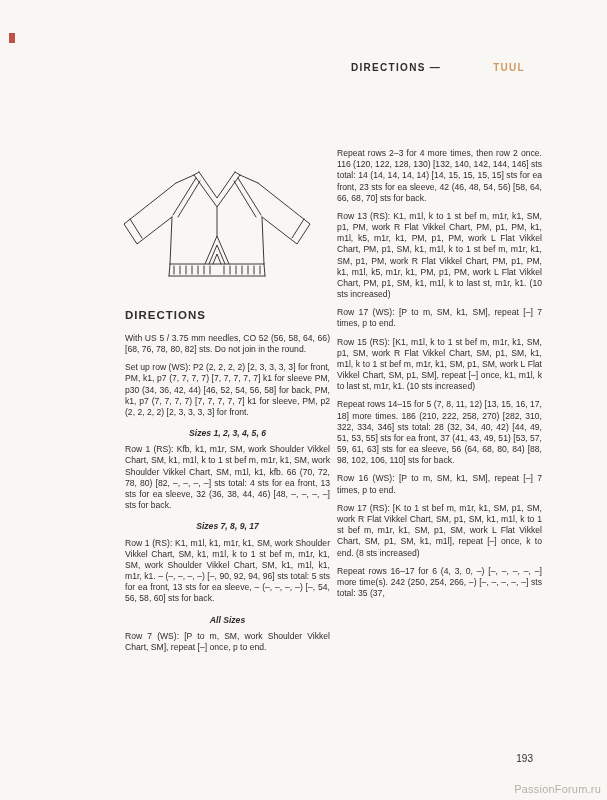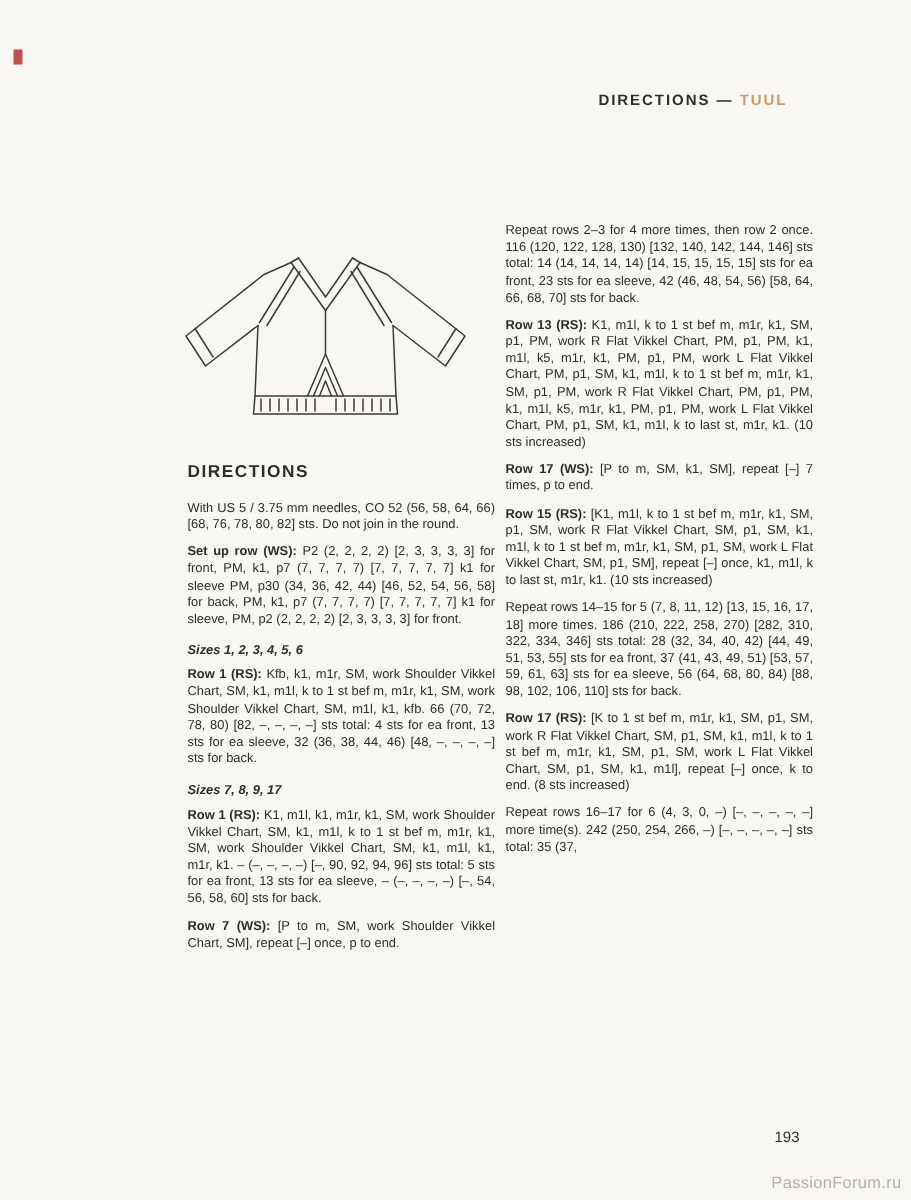--- a/index.html
+++ b/index.html
@@ -13,40 +13,40 @@
   }
   .corner-mark{
     position:absolute; left:9px; top:33px; width:6px; height:10px;
     background:#b5342c; opacity:.85;
   }
   .header{
     position:absolute; top:62px; right:82px;
     font-size:10px; font-weight:bold; letter-spacing:1.3px;
     color:#2e2d2b; white-space:nowrap;
   }
-  .header .tuul{ color:#d09a62; }
+  .header .tuul{ color:#d09a62;margin-left:48px; }
   .illustration{
     position:absolute; left:110px; top:160px; width:215px; height:135px;
   }
   .col{
     position:absolute; width:205px;
     font-size:8.6px; line-height:1.3; text-align:justify;
   }
   .col-left{ left:125px; top:308px; }
   .col-right{ left:337px; top:148px; }
   h2.dirs{
     font-size:11.5px; font-weight:bold; letter-spacing:1px;
     margin-bottom:10px; text-align:left;
   }
   .block{ margin-bottom:7px; }
   .subheading{
     font-style:italic; font-weight:bold;
-    margin:10px 0 5px 0; text-align:left;
+    margin:10px 0 5px 0; text-align:center;
   }
-  strong.lead{ font-weight:bold; }
+  strong.lead{ font-weight:normal; }
   .pagenum{
     position:absolute; right:74px; bottom:36px; font-size:10px; color:#2e2d2b;
   }
   .watermark{
     position:absolute; right:6px; bottom:5px;
     font-size:11px; color:#b5b0a8; letter-spacing:.2px;
   }
 </style>
 </head>
 <body>
@@ -99,38 +99,40 @@
   <p class="block"><strong class="lead">Set up row (WS):</strong><span> P2 (2, 2, 2, 2) [2, 3, 3, 3, 3] for front, PM, k1, p7 (7, 7, 7, 7) [7, 7, 7, 7, 7] k1 for sleeve PM, p30 (34, 36, 42, 44) [46, 52, 54, 56, 58] for back, PM, k1, p7 (7, 7, 7, 7) [7, 7, 7, 7, 7] k1 for sleeve, PM, p2 (2, 2, 2, 2) [2, 3, 3, 3, 3] for front.</span></p>
 
   <p class="subheading">Sizes 1, 2, 3, 4, 5, 6</p>
 
   <p class="block"><strong class="lead">Row 1 (RS):</strong><span> Kfb, k1, m1r, SM, work Shoulder Vikkel Chart, SM, k1, m1l, k to 1 st bef m, m1r, k1, SM, work Shoulder Vikkel Chart, SM, m1l, k1, kfb. 66 (70, 72, 78, 80) [82, –, –, –, –] sts total: 4 sts for ea front, 13 sts for ea sleeve, 32 (36, 38, 44, 46) [48, –, –, –, –] sts for back.</span></p>
 
   <p class="subheading">Sizes 7, 8, 9, 17</p>
 
   <p class="block"><strong class="lead">Row 1 (RS):</strong><span> K1, m1l, k1, m1r, k1, SM, work Shoulder Vikkel Chart, SM, k1, m1l, k to 1 st bef m, m1r, k1, SM, work Shoulder Vikkel Chart, SM, k1, m1l, k1, m1r, k1. – (–, –, –, –) [–, 90, 92, 94, 96] sts total: 5 sts for ea front, 13 sts for ea sleeve, – (–, –, –, –) [–, 54, 56, 58, 60] sts for back.</span></p>
 
+  <p class="subheading">All Sizes</p>
 
   <p class="block"><strong class="lead">Row 7 (WS):</strong><span> [P to m, SM, work Shoulder Vikkel Chart, SM], repeat [–] once, p to end.</span></p>
 
 </div>
 
 <div class="col col-right">
 
   <p class="block"><span>Repeat rows 2–3 for 4 more times, then row 2 once. 116 (120, 122, 128, 130) [132, 140, 142, 144, 146] sts total: 14 (14, 14, 14, 14) [14, 15, 15, 15, 15] sts for ea front, 23 sts for ea sleeve, 42 (46, 48, 54, 56) [58, 64, 66, 68, 70] sts for back.</span></p>
 
   <p class="block"><strong class="lead">Row 13 (RS):</strong><span> K1, m1l, k to 1 st bef m, m1r, k1, SM, p1, PM, work R Flat Vikkel Chart, PM, p1, PM, k1, m1l, k5, m1r, k1, PM, p1, PM, work L Flat Vikkel Chart, PM, p1, SM, k1, m1l, k to 1 st bef m, m1r, k1, SM, p1, PM, work R Flat Vikkel Chart, PM, p1, PM, k1, m1l, k5, m1r, k1, PM, p1, PM, work L Flat Vikkel Chart, PM, p1, SM, k1, m1l, k to last st, m1r, k1. (10 sts increased)</span></p>
 
   <p class="block"><strong class="lead">Row 17 (WS):</strong><span> [P to m, SM, k1, SM], repeat [–] 7 times, p to end.</span></p>
 
   <p class="block"><strong class="lead">Row 15 (RS):</strong><span> [K1, m1l, k to 1 st bef m, m1r, k1, SM, p1, SM, work R Flat Vikkel Chart, SM, p1, SM, k1, m1l, k to 1 st bef m, m1r, k1, SM, p1, SM, work L Flat Vikkel Chart, SM, p1, SM], repeat [–] once, k1, m1l, k to last st, m1r, k1. (10 sts increased)</span></p>
 
   <p class="block"><span>Repeat rows 14–15 for 5 (7, 8, 11, 12) [13, 15, 16, 17, 18] more times. 186 (210, 222, 258, 270) [282, 310, 322, 334, 346] sts total: 28 (32, 34, 40, 42) [44, 49, 51, 53, 55] sts for ea front, 37 (41, 43, 49, 51) [53, 57, 59, 61, 63] sts for ea sleeve, 56 (64, 68, 80, 84) [88, 98, 102, 106, 110] sts for back.</span></p>
 
 
+  <p class="block"><strong class="lead">Row 16 (WS):</strong><span> [P to m, SM, k1, SM], repeat [–] 7 times, p to end.</span></p>
 
   <p class="block"><strong class="lead">Row 17 (RS):</strong><span> [K to 1 st bef m, m1r, k1, SM, p1, SM, work R Flat Vikkel Chart, SM, p1, SM, k1, m1l, k to 1 st bef m, m1r, k1, SM, p1, SM, work L Flat Vikkel Chart, SM, p1, SM, k1, m1l], repeat [–] once, k to end. (8 sts increased)</span></p>
 
   <p class="block"><span>Repeat rows 16–17 for 6 (4, 3, 0, –) [–, –, –, –, –] more time(s). 242 (250, 254, 266, –) [–, –, –, –, –] sts total: 35 (37,</span></p>
 </div>
 
 <div class="pagenum">193</div>
 <div class="watermark">PassionForum.ru</div>
 
 </body></html>

